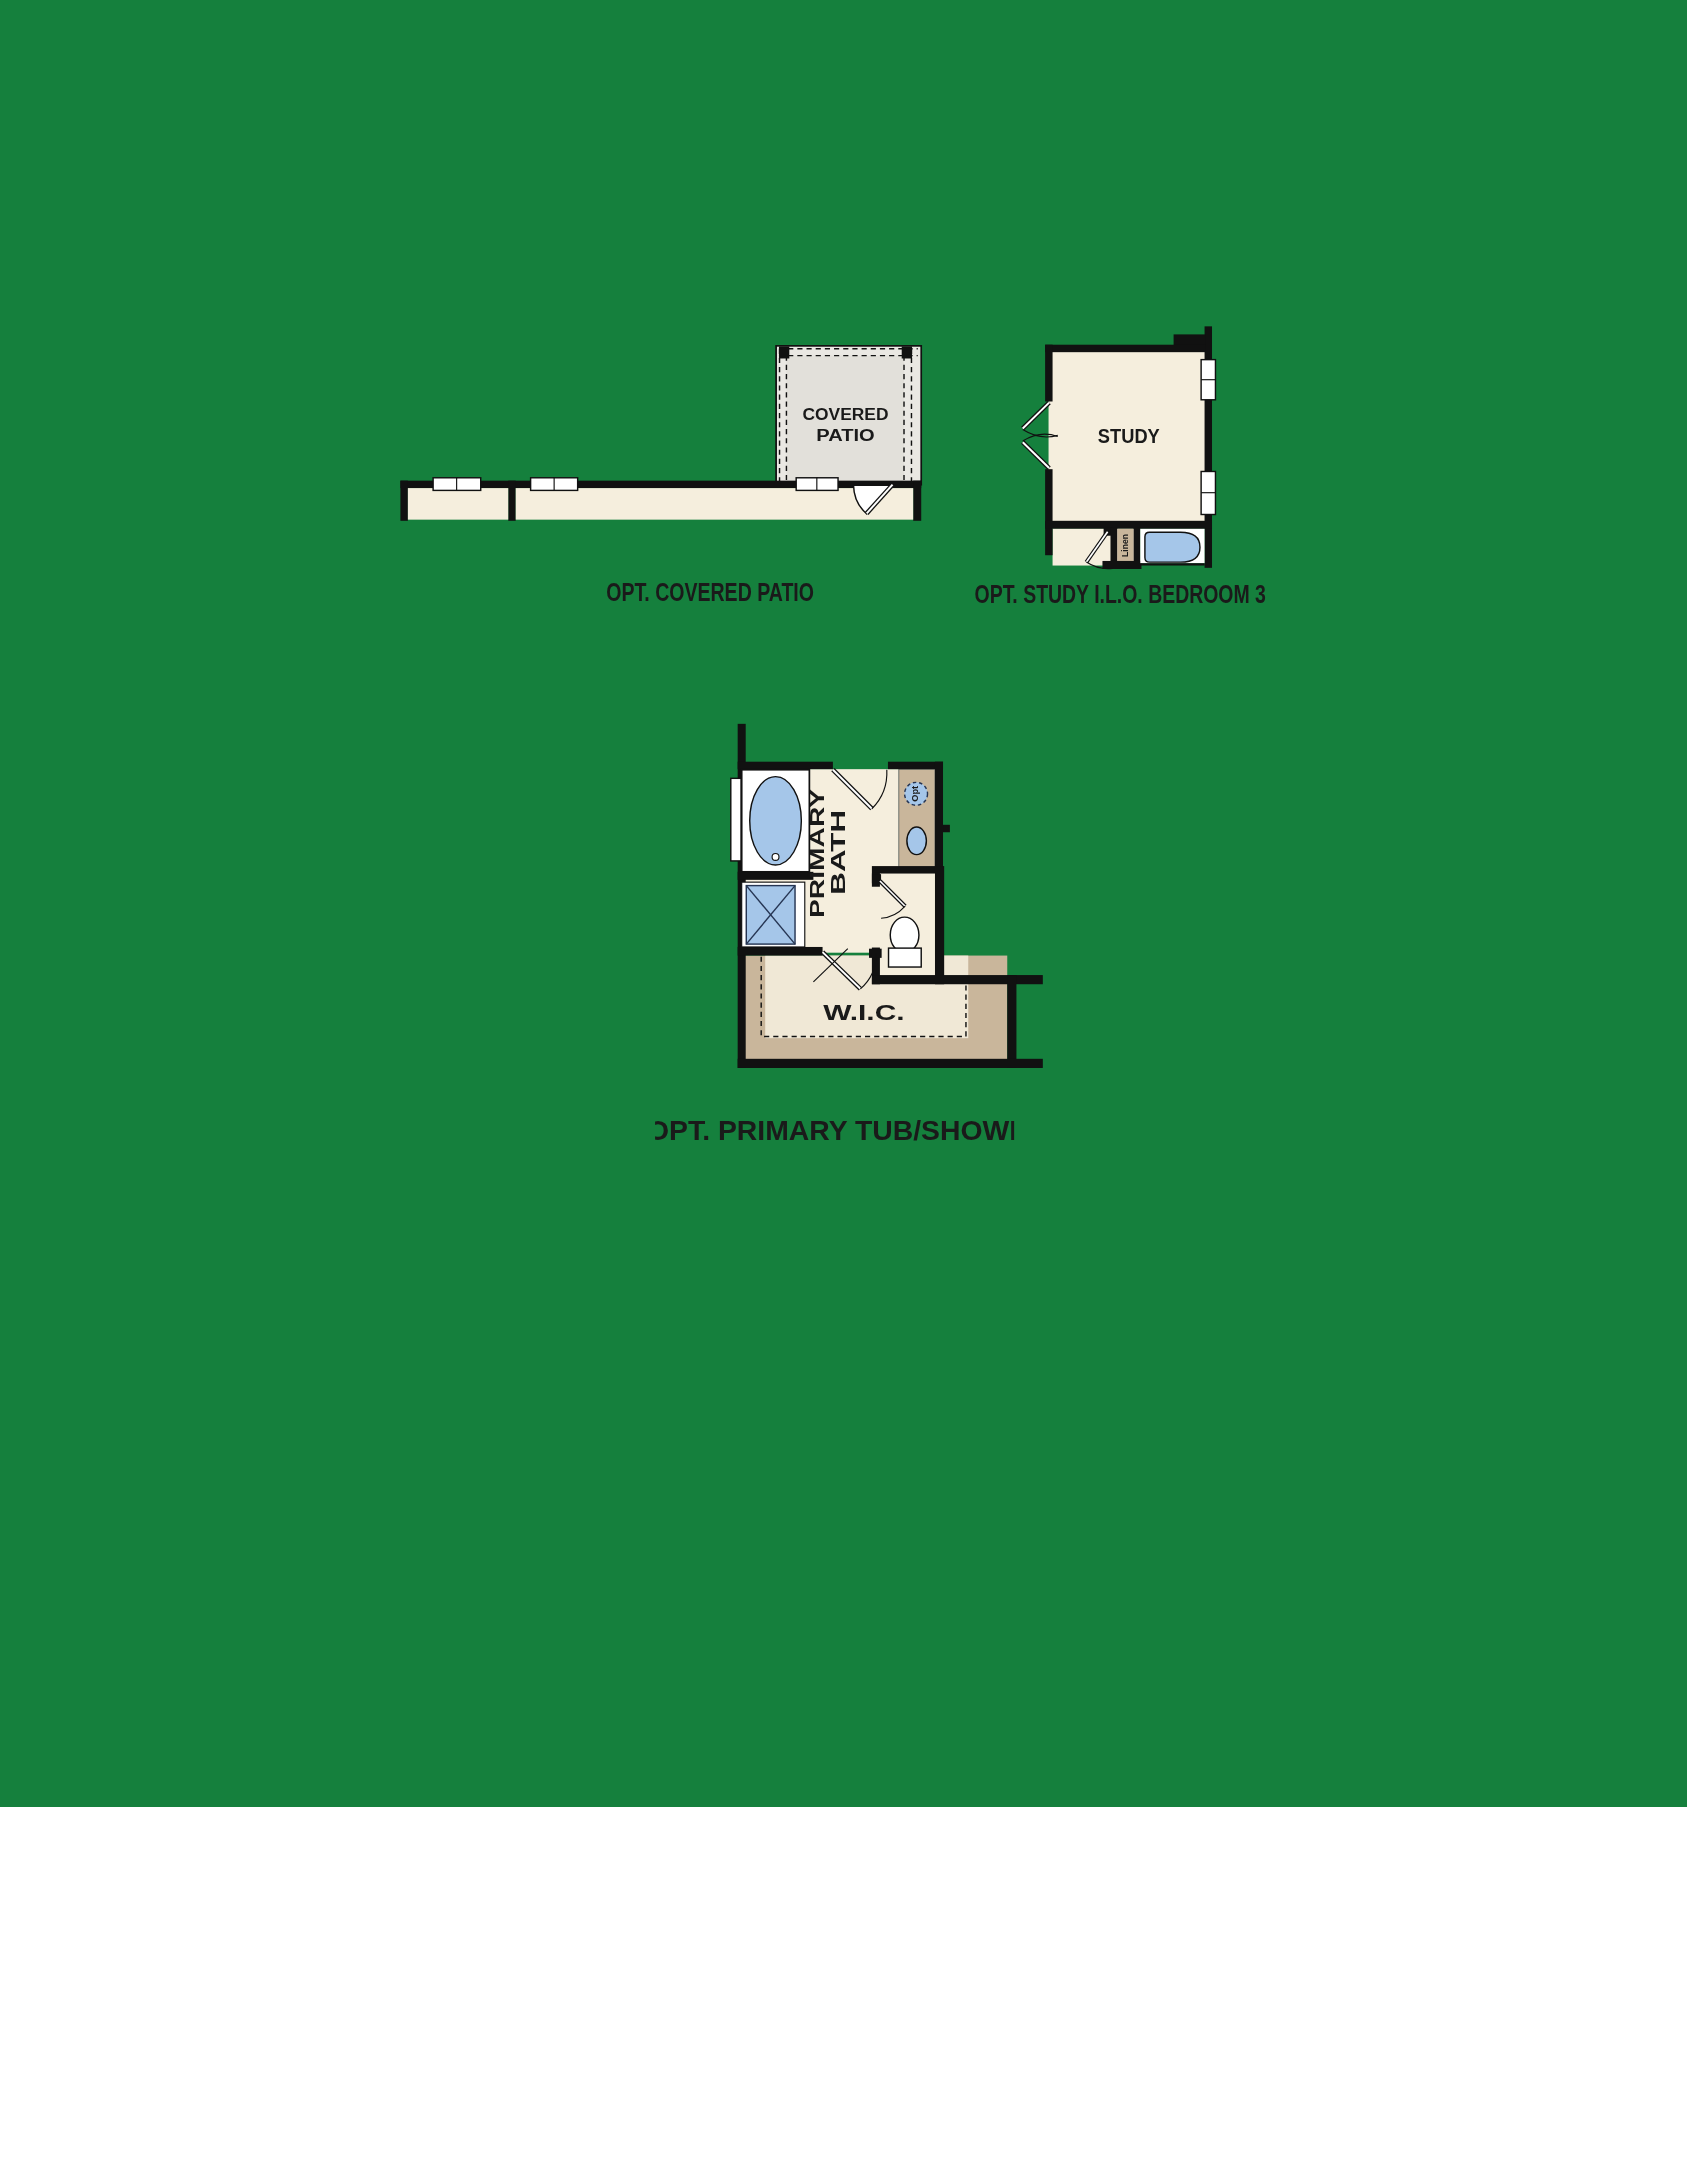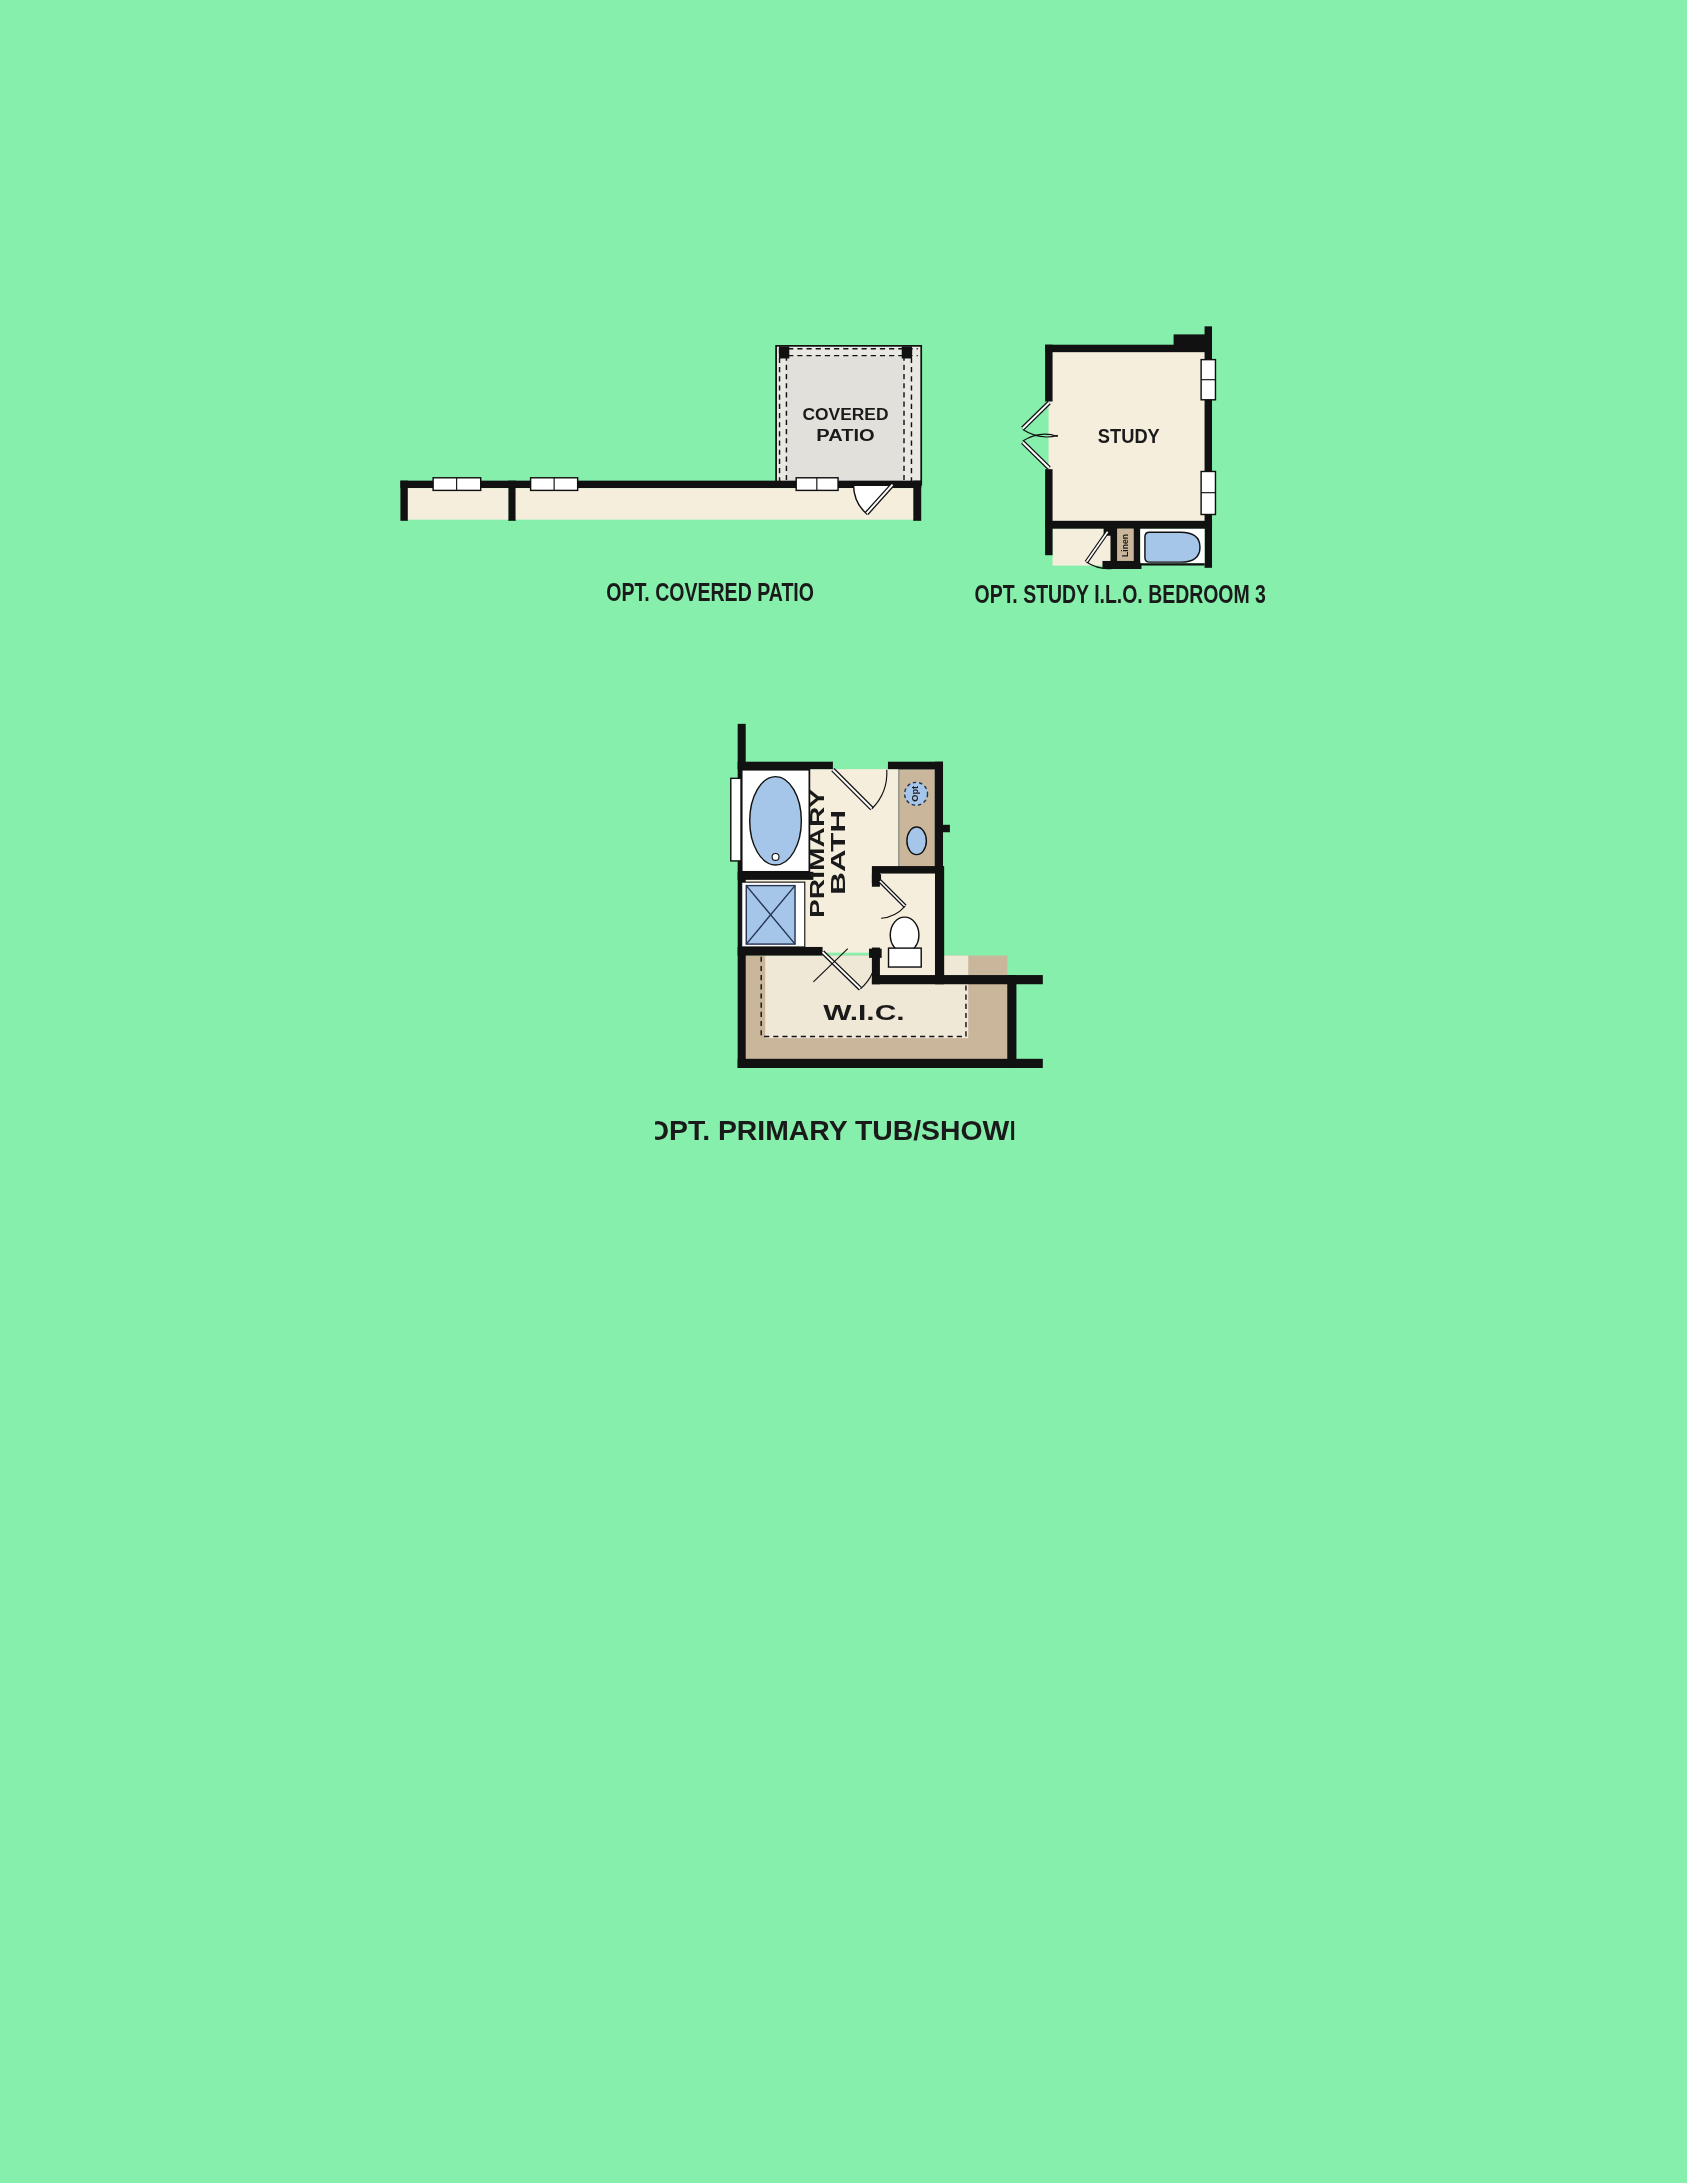--- a/index.html
+++ b/index.html
@@ -1,20 +1,20 @@
 <!DOCTYPE html>
 <html style="font-size:9.2px"><head>
 <meta charset="utf-8">
 <style>
   html,body{margin:0;padding:0;background:#ffffff;}
   .canvas{
     position:relative;
     width:1687px;
-    height:2183px;
-    background:#86efac;
+    height:1807px;
+    background:#15803d;
     font-family:"Liberation Sans", sans-serif;
     overflow:hidden;
   }
   svg text{
     font-family:"Liberation Sans", sans-serif;
     font-weight:bold;
     fill:#1a1a1a;
   }
   .caption{font-size:44px;}
   .roomlabel{font-size:30px;}

